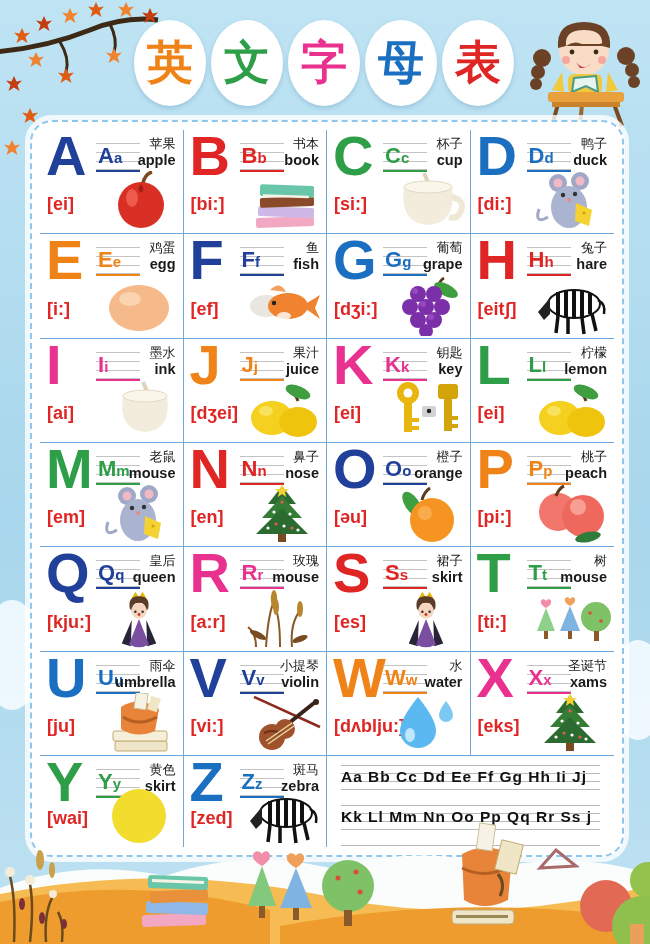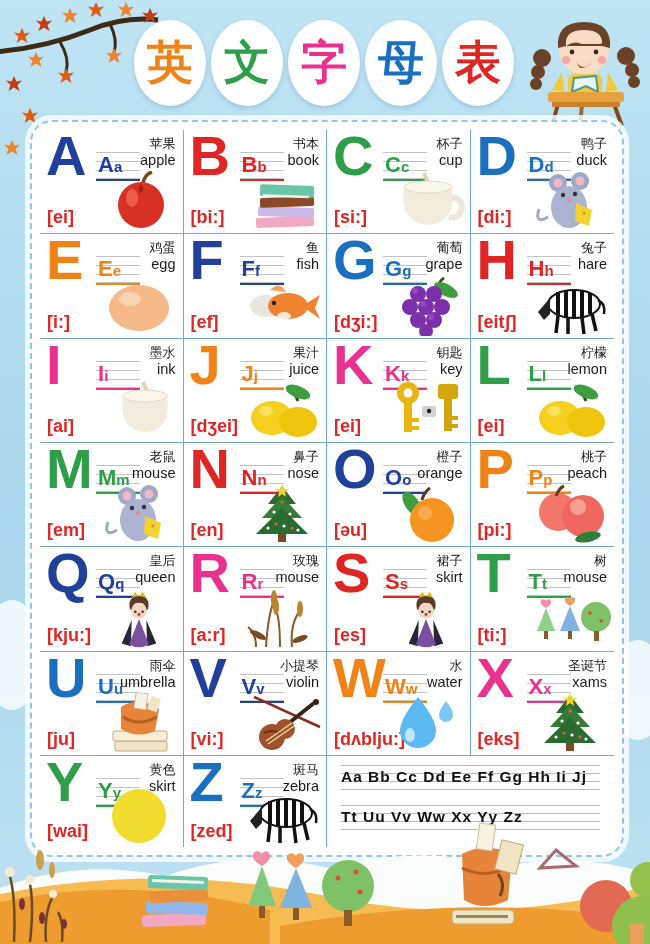--- a/index.html
+++ b/index.html
@@ -17,28 +17,28 @@
   .cloud{position:absolute;background:#f4fbff;border-radius:50%;opacity:.9;z-index:1;}
   
   .card{position:absolute;left:30px;top:120px;width:590px;height:733px;background:#fff;
     border:2px dashed #8ec6ec;border-radius:22px;box-shadow:0 0 0 5px rgba(255,255,255,.8);z-index:10;}
   .grid{position:absolute;left:8px;top:8px;right:8px;bottom:8px;display:grid;
     grid-template-columns:repeat(4,1fr);grid-template-rows:repeat(6,1fr) .87fr;}
   .cell{position:relative;border-right:1.5px solid #6fa8dc;border-bottom:1.5px solid #6fa8dc;overflow:hidden;}
   .cell:nth-child(4n){border-right:none;}
   .cell:nth-child(n+25){border-bottom:none;}
   .cell .big{position:absolute;left:6px;top:-2px;font-size:56px;font-weight:800;line-height:1;}
-  .pair{position:absolute;left:56px;top:22px;width:44px;height:27px;
+  .pair{position:absolute;left:56px;top:13px;width:44px;height:27px;
     background-image:linear-gradient(#c3c3c3,#c3c3c3),linear-gradient(#c3c3c3,#c3c3c3),linear-gradient(#c3c3c3,#c3c3c3),linear-gradient(#c3c3c3,#c3c3c3);
     background-size:100% 1px;background-position:0 0,0 9px,0 18px,0 26px;background-repeat:no-repeat;}
   .pair .cap{font-size:22px;font-weight:800;line-height:26px;margin-left:2px;}
   .pair .low{font-size:15px;font-weight:700;}
   .cn{position:absolute;right:7px;top:5px;font-size:13px;color:#1a1a1a;white-space:nowrap;}
-  .en{position:absolute;right:7px;top:22px;font-size:14.5px;color:#1a1a1a;white-space:nowrap;}
-  .ipa{position:absolute;left:7px;bottom:5px;font-size:18px;font-weight:800;color:#e02525;}
+  .en{position:absolute;right:7px;top:22px;font-size:14.5px;color:#1a1a1a;white-space:nowrap;font-weight:bold;}
+  .ipa{position:absolute;left:7px;bottom:18px;font-size:18px;font-weight:800;color:#e02525;}
   .art{position:absolute;right:2px;bottom:2px;width:84px;height:60px;}
   .art svg{width:100%;height:100%;}
   
   .sumcell{grid-column:3/5;border-right:none;padding:9px 14px 0 14px;position:relative;}
   .sum-line{height:34px;line-height:23px;margin-bottom:6px;font-size:15.5px;font-weight:800;color:#111;letter-spacing:1px;white-space:nowrap;
     background-image:linear-gradient(#b9b9b9,#b9b9b9),linear-gradient(#b9b9b9,#b9b9b9),linear-gradient(#b9b9b9,#b9b9b9),linear-gradient(#b9b9b9,#b9b9b9);
     background-size:100% 1px;background-position:0 0,0 8px,0 16px,0 24px;background-repeat:no-repeat;}
   
   .watermark{position:absolute;left:50%;top:424px;transform:translateX(-50%);z-index:40;
     font-size:55px;font-weight:800;color:#2b7cd4;opacity:.95;white-space:nowrap;letter-spacing:-1px;
@@ -581,20 +581,21 @@
                 <line x1="30" y1="40" x2="28" y2="57"></line>
                 <line x1="40" y1="42" x2="40" y2="58"></line>
                 <line x1="54" y1="42" x2="56" y2="58"></line>
                 <line x1="64" y1="38" x2="68" y2="55"></line>
               </g>
               <path d="M70 24 q8 4 6 14" stroke="#111" stroke-width="2.5" fill="none"></path>
             </svg></div>
         </div>
         <div class="cell sumcell">
           <div class="sum-line">Aa Bb Cc Dd Ee Ff Gg Hh Ii Jj</div>
+          <div class="sum-line">Kk Ll Mm Nn Oo Pp Qq Rr Ss  j</div>
           <div class="sum-line">Tt Uu Vv Ww Xx Yy Zz</div>
         </div>
       </div>
   </div>
 
 
   <svg class="scene" width="650" height="130" viewBox="0 0 650 130">
     <path d="M0 74 Q80 44 165 62 Q245 34 330 54 Q420 30 505 52 Q580 38 650 60 L650 130 L0 130 Z" fill="#fbfdfc"></path>
     <path d="M0 80 Q170 46 345 86 Q490 112 650 72 L650 130 L0 130 Z" fill="#f6bb52"></path>
     <path d="M0 88 Q130 60 270 96 L270 130 L0 130 Z" fill="#ee9c2e"></path>

